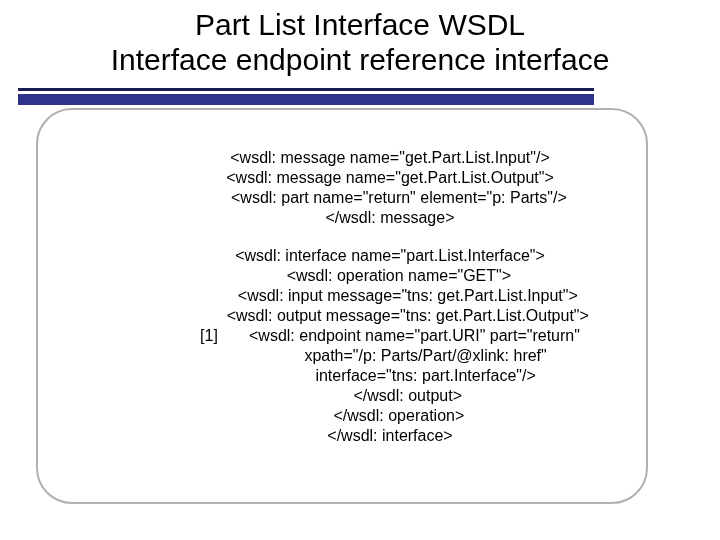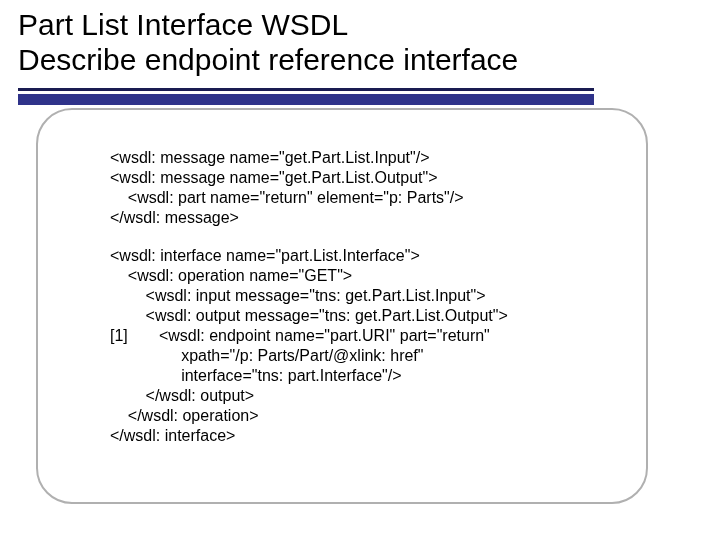--- a/index.html
+++ b/index.html
@@ -9,20 +9,21 @@
     height: 540px;
     background: #ffffff;
     font-family: Arial, Helvetica, sans-serif;
     overflow: hidden;
   }
   .slide {
     position: relative;
     width: 720px;
     height: 540px;
     box-sizing: border-box;
+    text-align: center;
   }
   .title-block {
     padding: 8px 18px 4px 18px;
   }
   .title-text {
     font-size: 30px;
     line-height: 1.15;
     color: #000;
     font-weight: 400;
   }
@@ -68,21 +69,21 @@
   .spacer {
     height: 18px;
   }
 </style>
 </head>
 <body>
 
 <div class="slide">
   <div class="title-block">
     <div class="title-text">Part List Interface WSDL</div>
-    <div class="title-text">Describe endpoint reference interface</div>
+    <div class="title-text">Interface endpoint reference interface</div>
   </div>
   <div class="rule1"></div>
   <div class="rule2"></div>
 
   <div class="body-frame"></div>
 
   <div class="body-inner">
     <div class="code-block">&lt;wsdl: message name="get.Part.List.Input"/&gt;
 &lt;wsdl: message name="get.Part.List.Output"&gt;
     &lt;wsdl: part name="return" element="p: Parts"/&gt;

